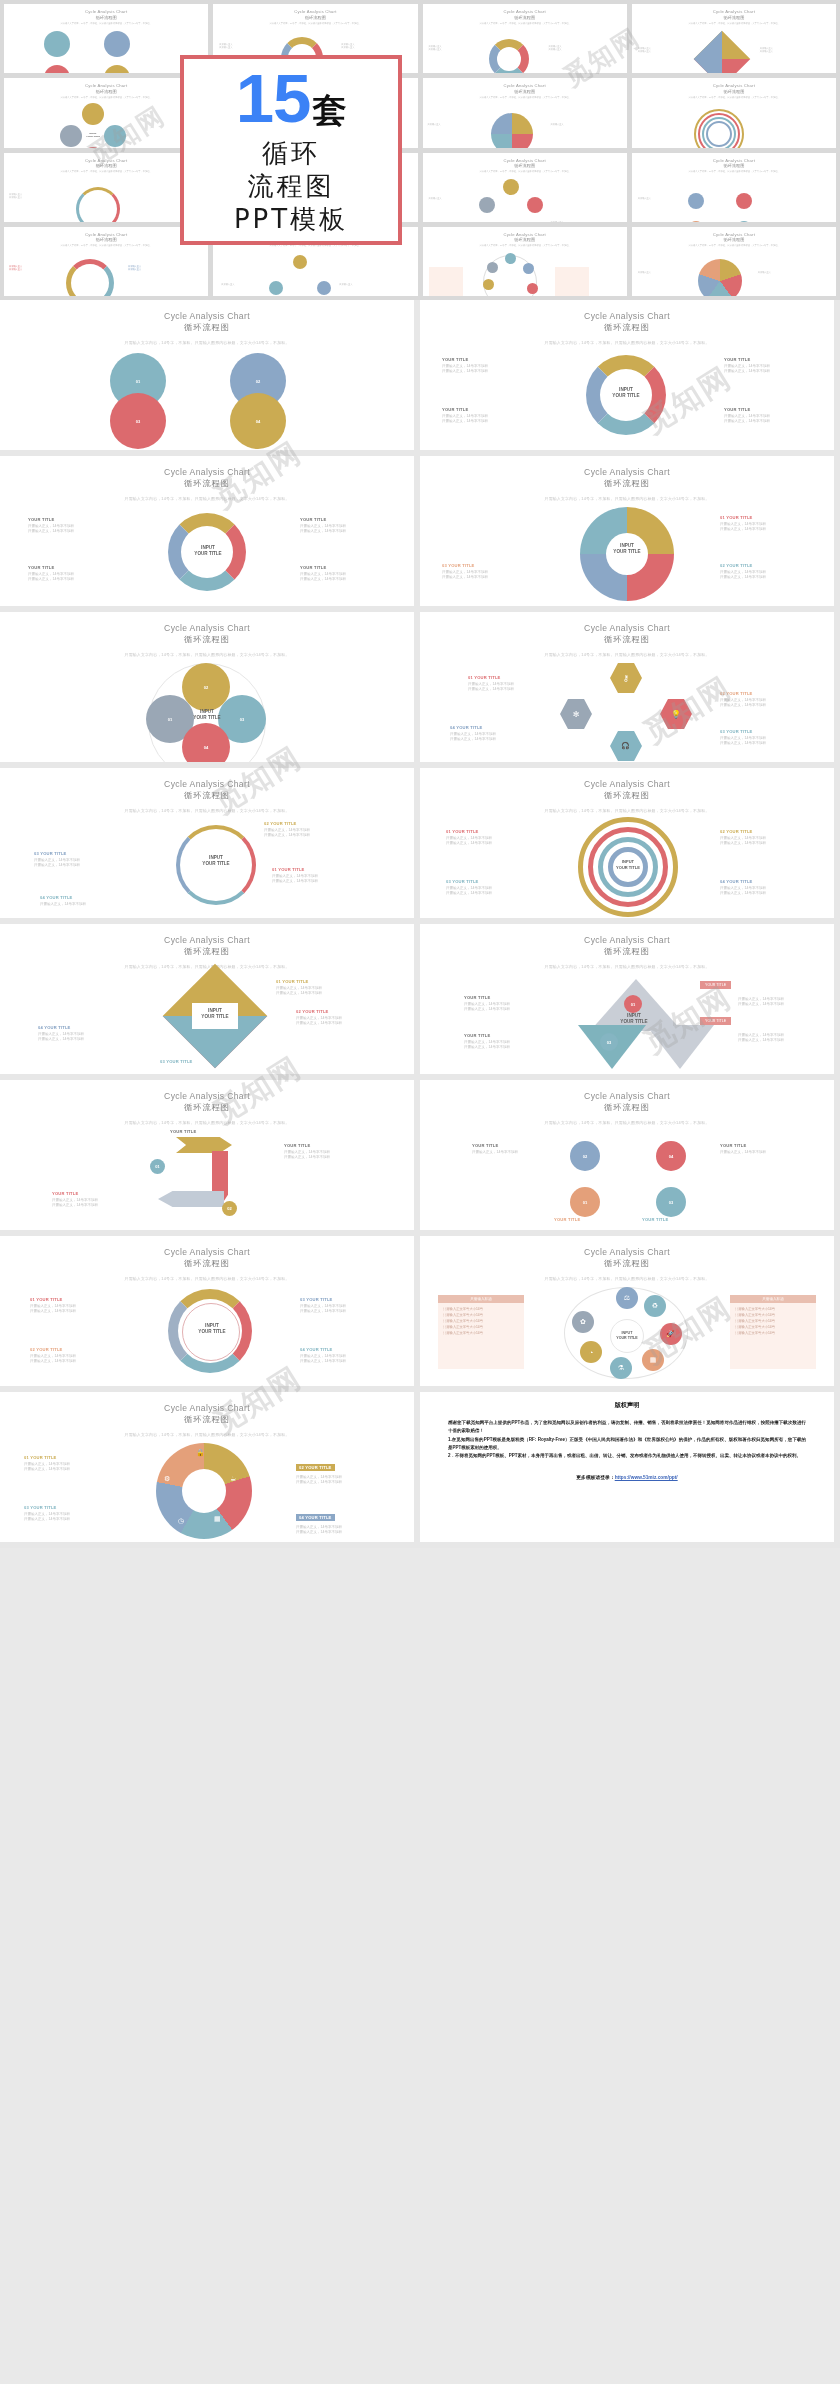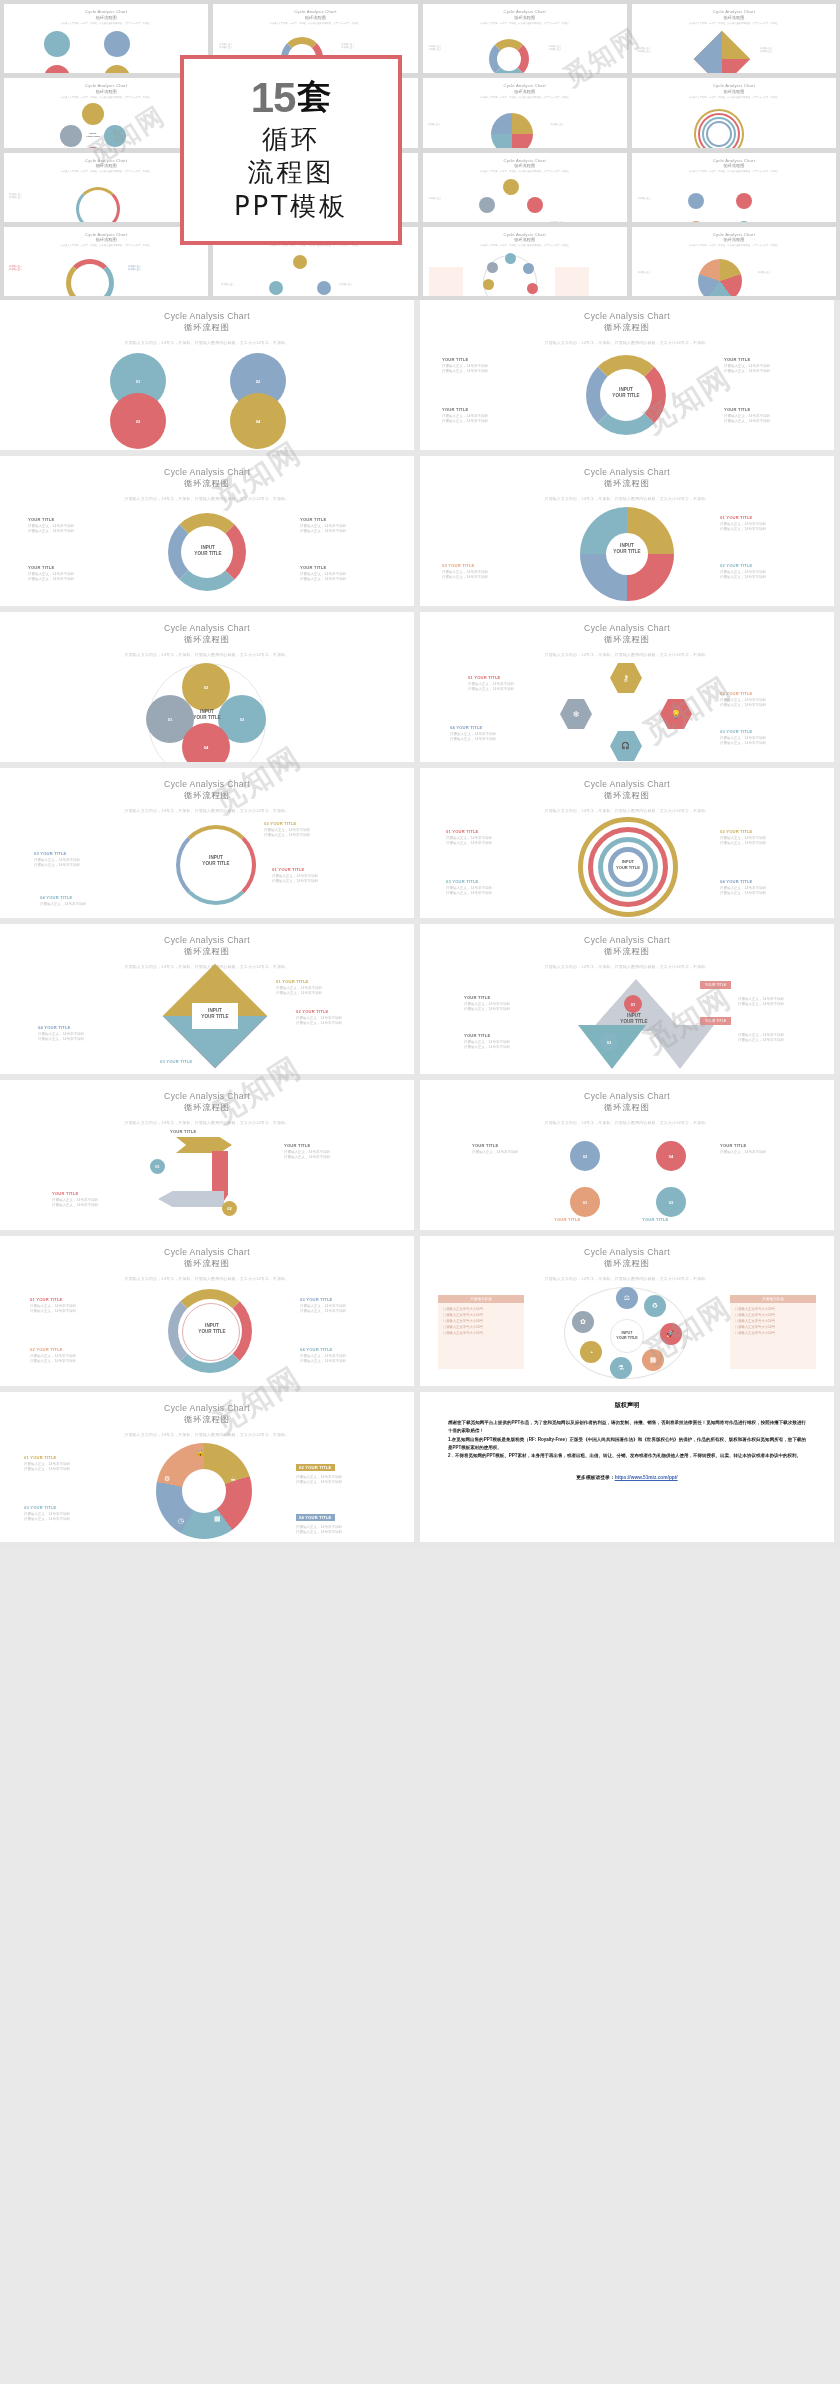--- a/index.html
+++ b/index.html
@@ -35,21 +35,21 @@
   .tl  { position:absolute; font-size:2.2px; color:#b8b8b8; line-height:1.45; }
   .tlc { position:absolute; font-size:2.2px; line-height:1.45; }
 
   
   .title-card {
     position:absolute; left:180px; top:55px; width:222px; height:190px;
     background:#fff; border:4px solid #d9656a; z-index:40;
     display:flex; flex-direction:column; align-items:center; justify-content:center;
   }
   .tc-row1 { display:flex; align-items:flex-end; line-height:1; margin-bottom:4px;}
-  .tc-15 { font-size:42px; font-weight:bold; color:#737373; letter-spacing:-1px;
+  .tc-15 { font-size:69px; font-weight:bold; color:#3b82f6; letter-spacing:-1px;
            font-family:"Liberation Sans", sans-serif; }
   .tc-tao { font-size:34px; color:#111; font-weight:bold; margin-left:2px;
             margin-bottom:6px; font-family:"DejaVu Sans", sans-serif; }
   .tc-line { font-size:26px; color:#1a1a1a; letter-spacing:3px; line-height:1.28;
              font-family:"DejaVu Sans", sans-serif; }
 
   
   .slides { background:#e7e7e7; padding:0; }
   .srow { display:flex; gap:6px; padding:0 0 6px 0; }
   .slide {

